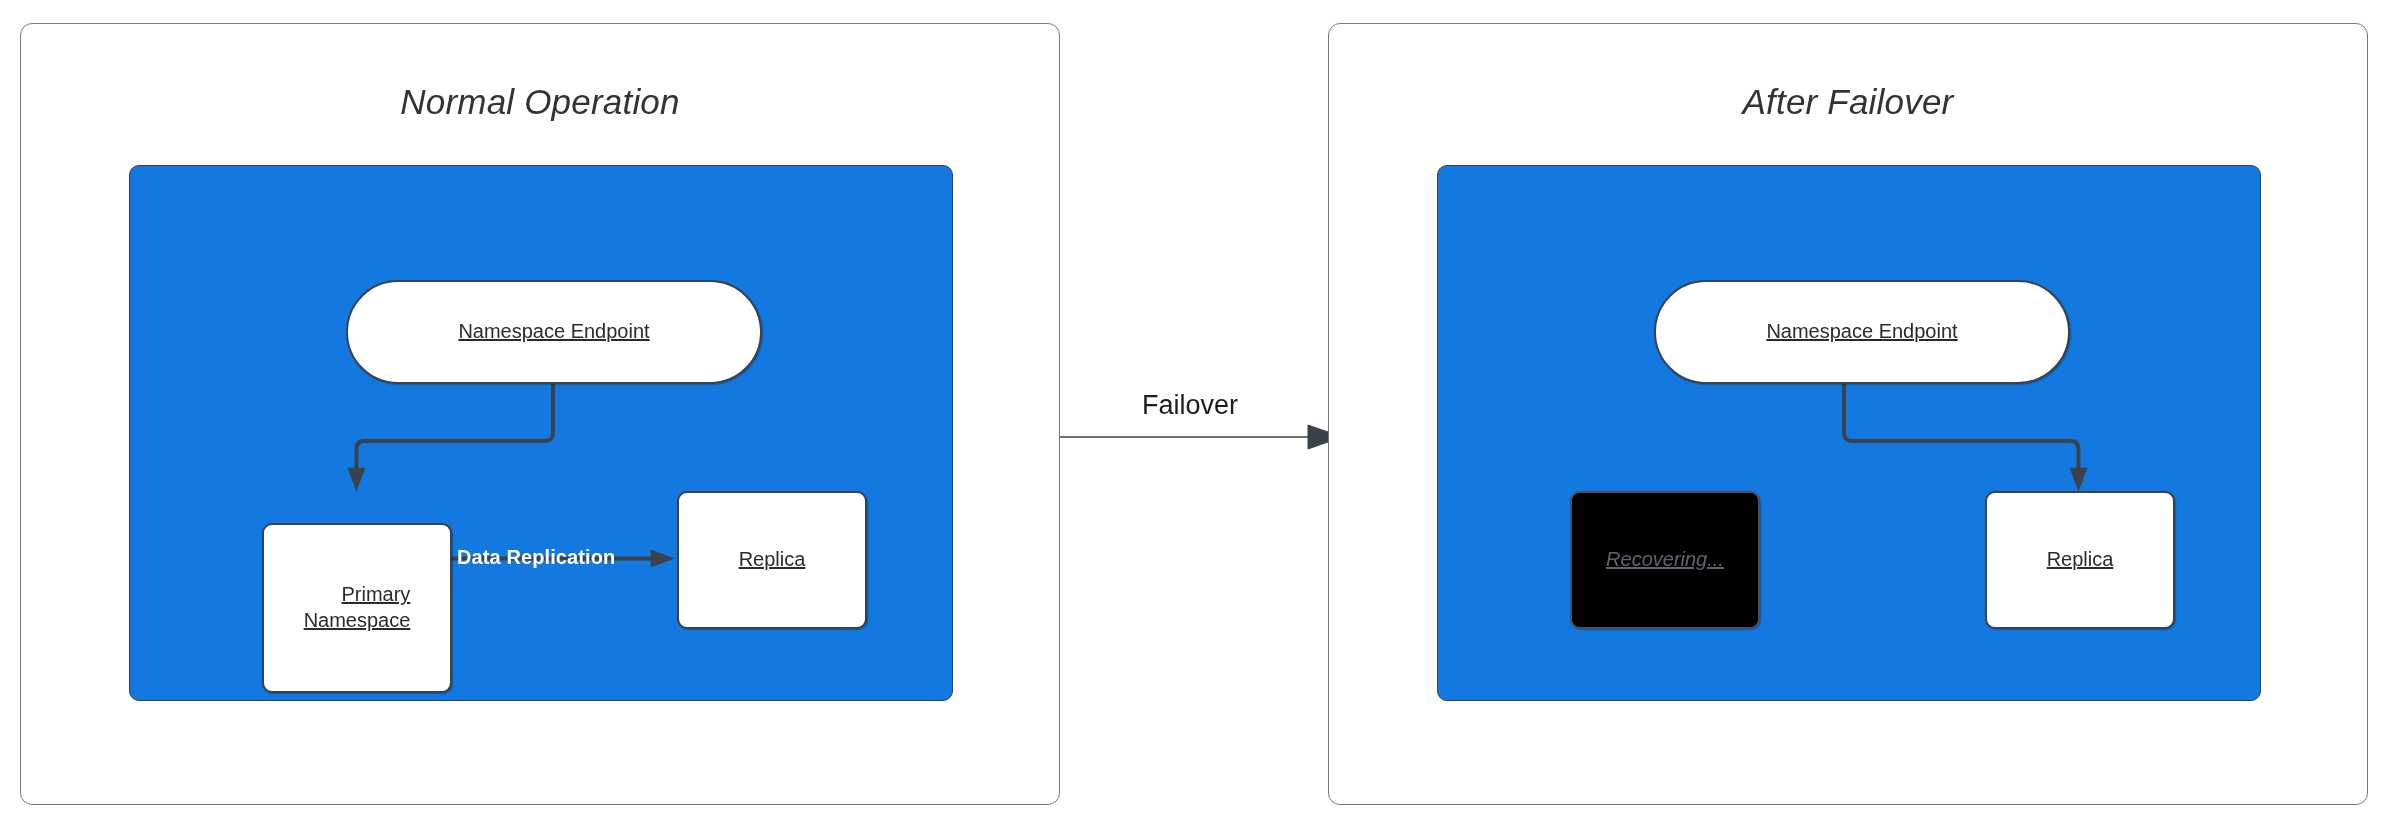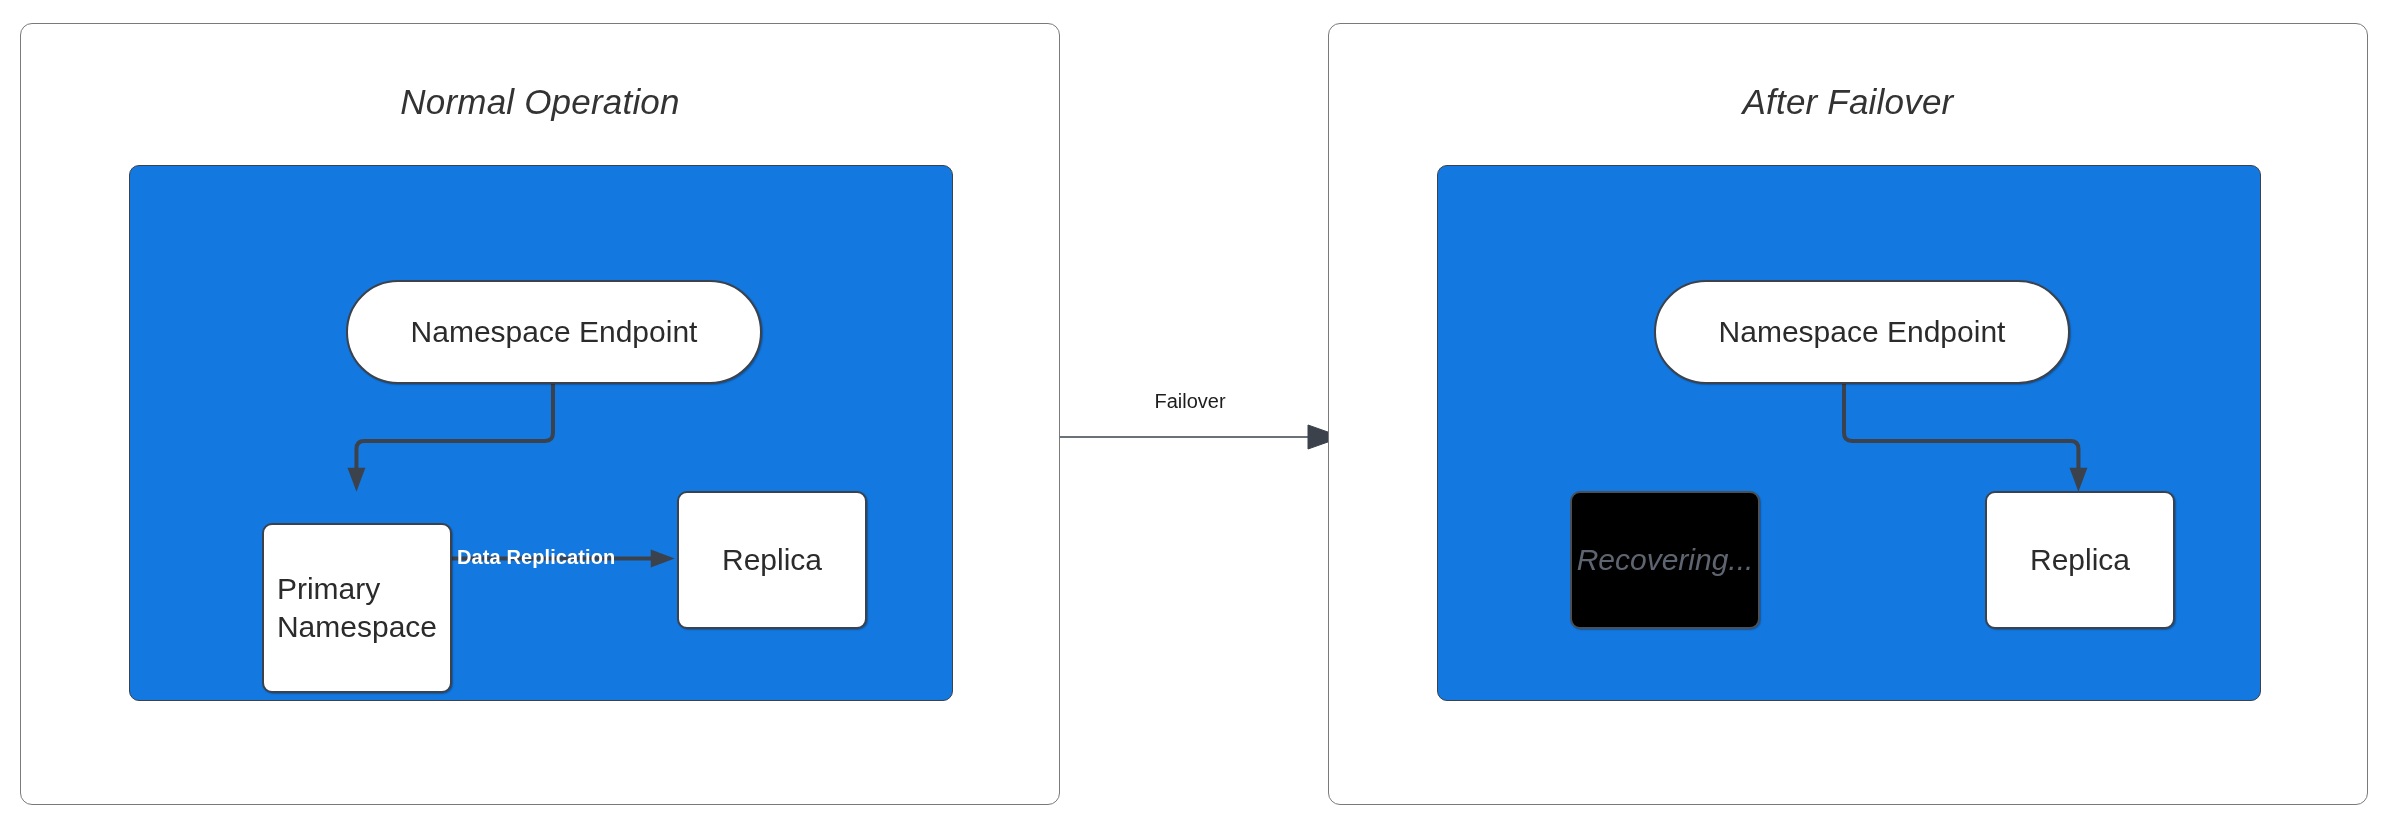--- a/index.html
+++ b/index.html
@@ -52,27 +52,28 @@
   #zone-left  { left: 108px; top: 141px; width: 824px; height: 536px; }
   #zone-right { left: 108px; top: 141px; width: 824px; height: 536px; }
 
   
   .node {
     position: absolute;
     box-sizing: border-box;
     display: flex;
     align-items: center;
     justify-content: center;
-    text-align: left;
+    text-align: right;
     color: #2b2b2b;
-    font-size: 30px;
+    font-size: 20px;
     line-height: 1.28;
     background: #ffffff;
     border: 2.2px solid #3b424c;
     box-shadow: 1px 1px 1.5px rgba(0,0,0,0.28);
+    text-decoration: underline;
   }
   .node.pill {
     border-radius: 60px;
   }
   .node.rect {
     border-radius: 10px;
   }
   .node.muted {
     background: #000000;
     border-color: #4a4f58;
@@ -126,21 +127,21 @@
     top: 390px;
     width: 320px;
     height: 110px;
   }
   #failover-label {
     position: absolute;
     left: 0;
     top: 0;
     width: 300px;
     text-align: center;
-    font-size: 20px;
+    font-size: 27px;
     color: #1d1d1d;
   }
 </style>
 </head>
 <body>
 
 <div id="stage">
 
   <div class="panel" id="panel-left">
     <div class="panel-title">Normal Operation</div>

